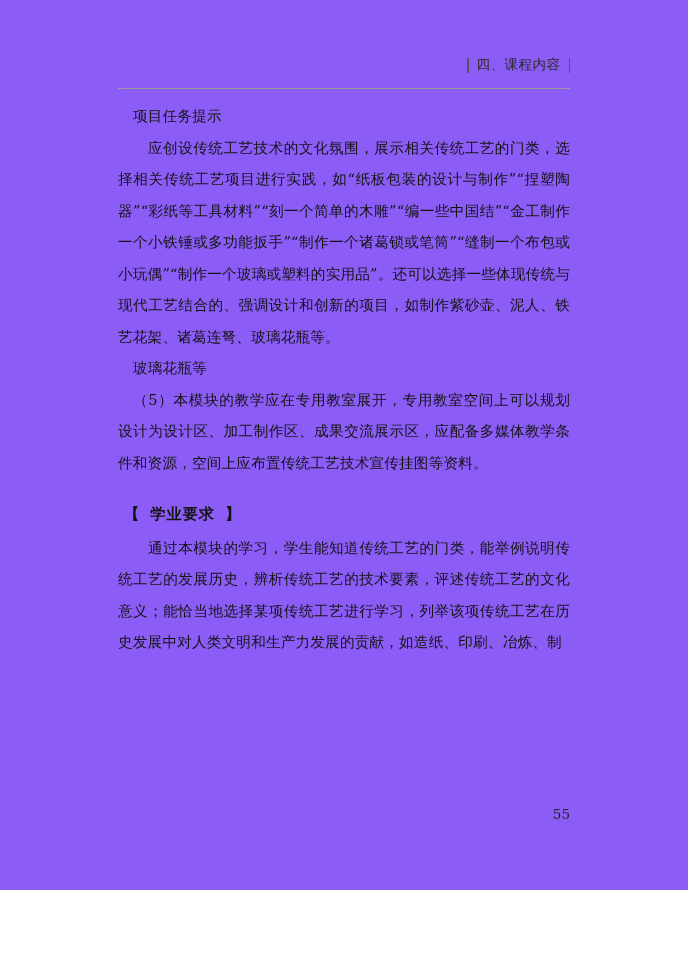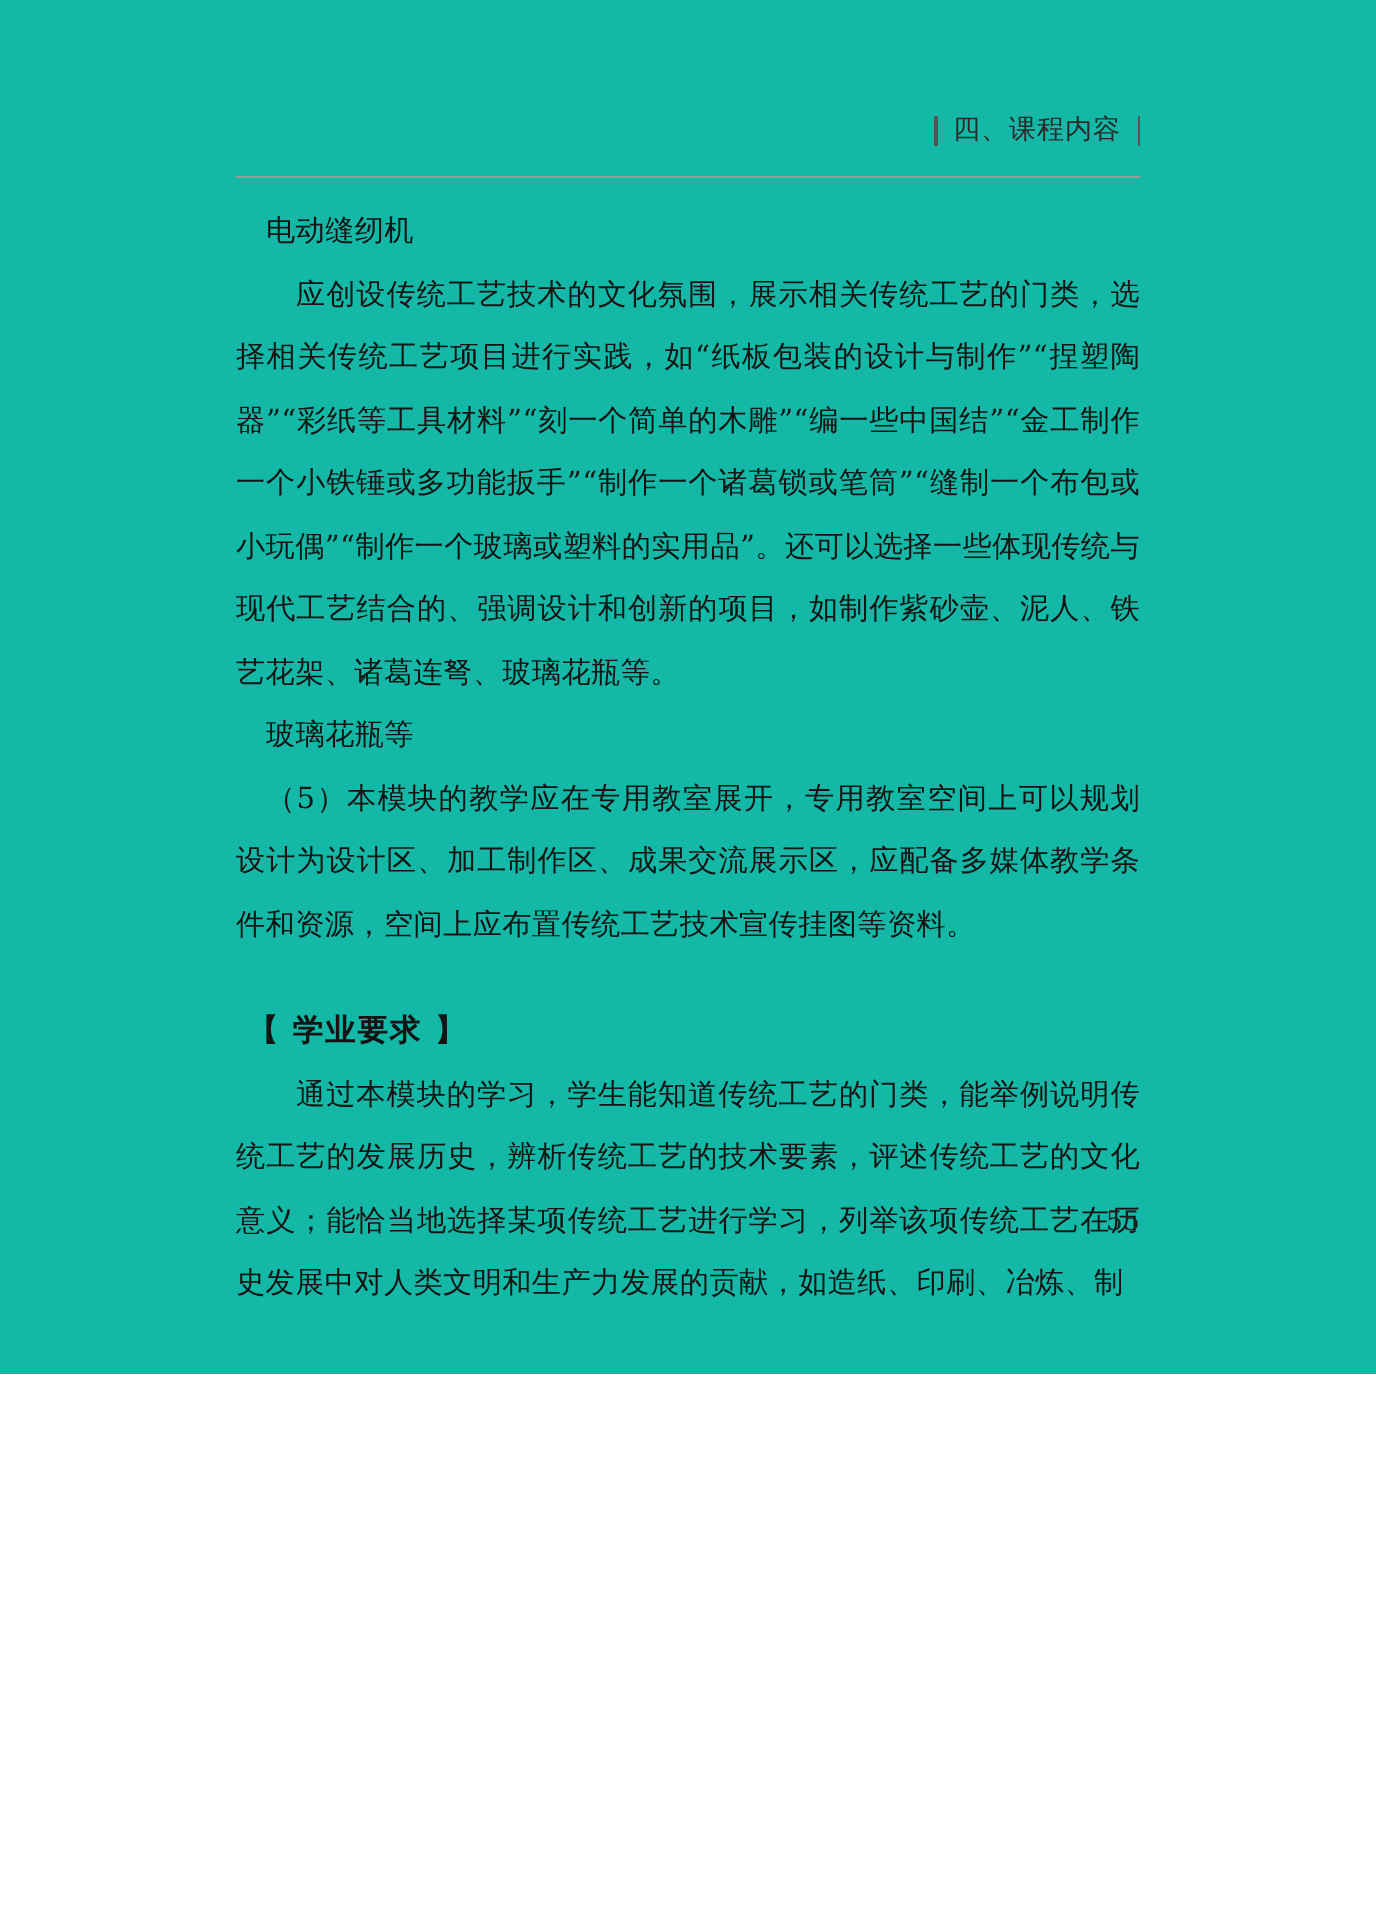--- a/index.html
+++ b/index.html
@@ -13,22 +13,22 @@
     font-family: "DejaVu Serif", "Liberation Serif", serif;
     color: #1a1a1a;
     position: relative;
     overflow: hidden;
   }
   .page {
     position: absolute;
     left: 0;
     top: 0;
     width: 688px;
-    height: 687px;
-    background: #14b8a6;
+    height: 890px;
+    background: #8b5cf6;
   }
   .header {
     position: absolute;
     top: 56px;
     right: 118px;
     display: flex;
     align-items: center;
     gap: 8px;
     font-size: 13.5px;
     color: #2a2a2a;
@@ -72,20 +72,21 @@
   p.heading {
     text-indent: 15px;
   }
   .section-title {
     margin-top: 22px;
     font-size: 15.2px;
     font-weight: bold;
     line-height: 31.5px;
     letter-spacing: 1px;
     text-indent: 6px;
+    font-family: Liberation Mono, monospace;
   }
   .page-number {
     position: absolute;
     right: 118px;
     bottom: 68px;
     font-size: 13.5px;
     color: #222;
   }
 </style>
 </head>
@@ -97,21 +98,21 @@
     <span class="bar"></span>
     <span>四、课程内容</span>
     <span class="bar"></span>
   </div>
 
   <div class="rule"></div>
 
   <div class="content">
 
 
-    <p class="heading">电动缝纫机</p>
+    <p class="heading">项目任务提示</p>
 
     <p class="indent2">应创设传统工艺技术的文化氛围，展示相关传统工艺的门类，选择相关传统工艺项目进行实践，如“纸板包装的设计与制作”“捏塑陶器”“彩纸等工具材料”“刻一个简单的木雕”“编一些中国结”“金工制作一个小铁锤或多功能扳手”“制作一个诸葛锁或笔筒”“缝制一个布包或小玩偶”“制作一个玻璃或塑料的实用品”。还可以选择一些体现传统与现代工艺结合的、强调设计和创新的项目，如制作紫砂壶、泥人、铁艺花架、诸葛连弩、玻璃花瓶等。</p>
 
     <p class="heading">玻璃花瓶等</p>
 
     <p class="indent1">（5）本模块的教学应在专用教室展开，专用教室空间上可以规划设计为设计区、加工制作区、成果交流展示区，应配备多媒体教学条件和资源，空间上应布置传统工艺技术宣传挂图等资料。</p>
 
 
 
     <p class="section-title">【 学业要求 】</p>

